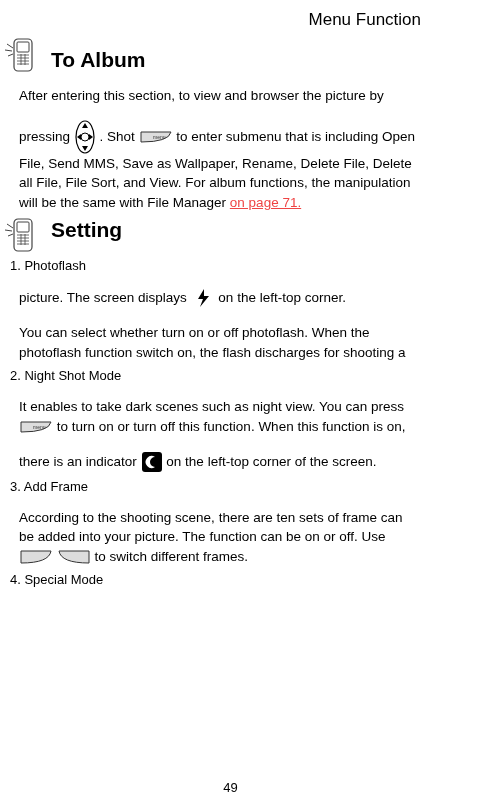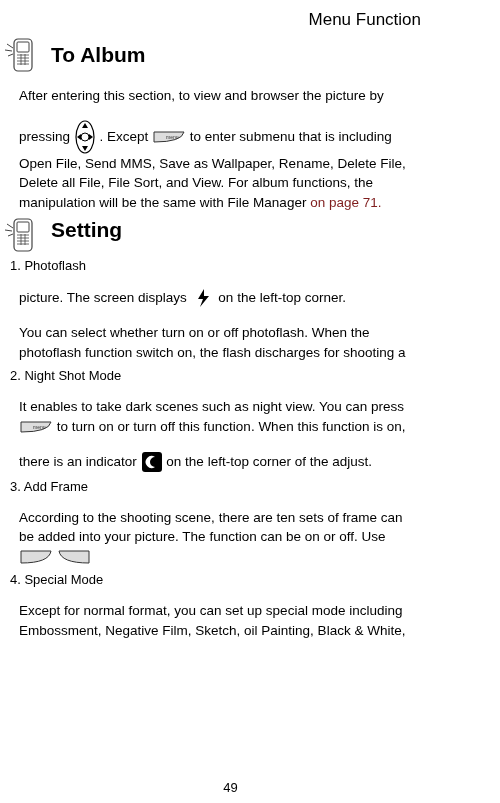--- a/index.html
+++ b/index.html
@@ -17,21 +17,21 @@
     padding: 10px 15px 10px 15px;
     position: relative;
   }
   .header-right {
     text-align: right;
     font-size: 17px;
     margin-bottom: 8px;
   }
   .section-title-row {
     display: flex;
-    align-items: center;
+    align-items: flex-end;
     margin-bottom: 8px;
     margin-top: 2px;
   }
   .section-title-row.with-icon {
     margin-left: -10px;
   }
   .section-title {
     font-size: 21px;
     font-weight: bold;
     margin-left: 6px;
@@ -50,21 +50,22 @@
   .body-text {
     font-size: 13.5px;
     line-height: 1.45;
     margin: 14px 0 6px 0;
     padding-left: 4px;
   }
   .body-text.tight {
     margin-top: -2px;
   }
   a.underline {
-    color: #7f1d1d;
+    color: #ef4444;
+    text-decoration: underline;
   }
   .page-number {
     position: absolute;
     bottom: 8px;
     left: 0;
     width: 100%;
     text-align: center;
     font-size: 13px;
     padding-left: 25px;
   }
@@ -108,21 +109,21 @@
     <span class="inline-svg">
       <svg width="22" height="34" viewBox="0 0 22 34">
         <ellipse cx="11" cy="17" rx="9" ry="16" fill="none" stroke="#000" stroke-width="1.2"></ellipse>
         <circle cx="11" cy="17" r="4" fill="none" stroke="#000" stroke-width="1"></circle>
         <polygon points="11,3 8,8 14,8" fill="#000"></polygon>
         <polygon points="11,31 8,26 14,26" fill="#000"></polygon>
         <polygon points="3,17 7,14 7,20" fill="#000"></polygon>
         <polygon points="19,17 15,14 15,20" fill="#000"></polygon>
       </svg>
     </span>
-    <span>.    Except </span>
+    <span>.    Shot </span>
     <span class="inline-svg">
       <svg width="34" height="14" viewBox="0 0 34 14">
         <path d="M2 2 L32 2 Q30 12 2 12 Z" fill="#ddd" stroke="#333" stroke-width="1"></path>
         <text x="14" y="9" font-size="5" fill="#333" font-family="Arial">menu</text>
       </svg>
     </span>
     <span> to enter submenu that is including Open File, Send MMS, Save as Wallpaper, Rename, Delete File, Delete all File, File Sort, and View.    For album functions, the manipulation will be the same with File Manager </span>
     <a class="underline">on page 71.</a>
   </div>
 
@@ -170,35 +171,35 @@
     <span> to turn on or turn off this function.    When this function is on,</span>
   </div>
   <div class="body-text">
     <span>there is an indicator </span>
     <span class="inline-svg">
       <svg width="22" height="22" viewBox="0 0 22 22">
         <rect x="1" y="1" width="20" height="20" rx="3" fill="#000"></rect>
         <path d="M14 6 A6 6 0 1 0 14 16 A4.5 4.5 0 1 1 14 6" fill="#fff"></path>
       </svg>
     </span>
-    <span> on the left-top corner of the adjust.</span>
+    <span> on the left-top corner of the screen.</span>
   </div>
 
   <div class="plain-heading">3. Add Frame</div>
   <div class="body-text">
     <span>According to the shooting scene, there are ten sets of frame can be added into your picture.    The function can be on or off. Use </span><br>
     <span class="inline-svg">
       <svg width="34" height="16" viewBox="0 0 34 16">
         <path d="M2 2 L32 2 Q30 14 2 14 Z" fill="#ddd" stroke="#333" stroke-width="1"></path>
       </svg>
     </span>
     <span class="inline-svg">
       <svg width="34" height="16" viewBox="0 0 34 16">
         <path d="M32 2 L2 2 Q4 14 32 14 Z" fill="#ddd" stroke="#333" stroke-width="1"></path>
       </svg>
     </span>
+    <span> to switch different frames.</span>
   </div>
 
   <div class="plain-heading">4. Special Mode</div>
-  <div class="body-text">Except for normal format, you can set up special mode including Embossment, Negative Film, Sketch, oil Painting, Black &amp; White,</div>
 
   <div class="page-number">49</div>
 </div>
 
 </body></html>

